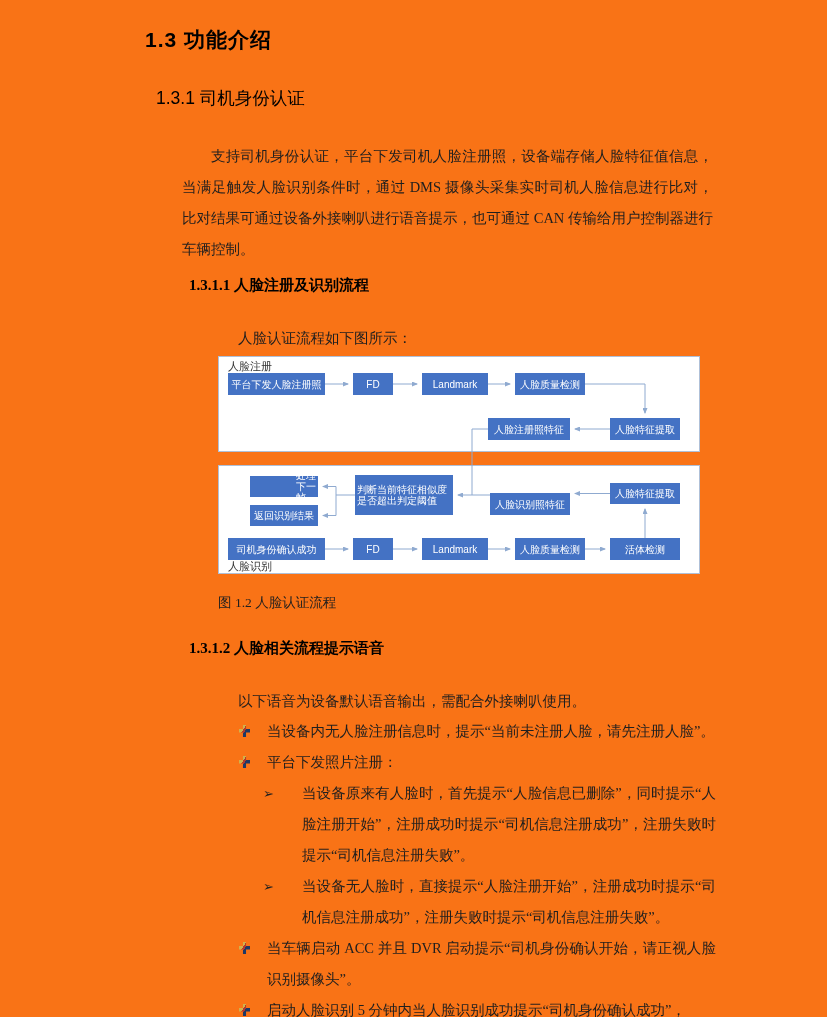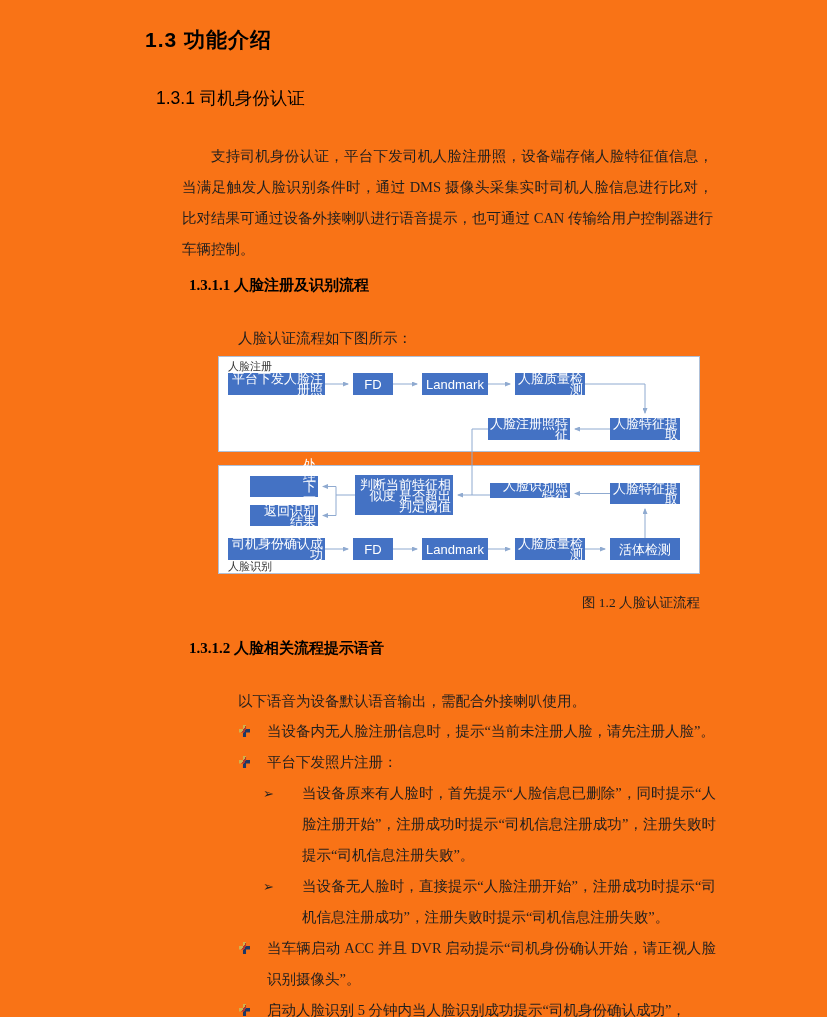--- a/index.html
+++ b/index.html
@@ -15,24 +15,24 @@
         line-height:31px;text-align:justify;text-indent:29px;}
   .lead{position:absolute;left:238px;margin:0;font-size:14.5px;line-height:18px;}
   
   .flow{position:absolute;left:218px;top:356px;width:482px;height:218px;}
   .group{position:absolute;left:0;width:480px;border:1px solid #AFC0D8;background:#fff;}
   .g1{top:0;height:94px;}
   .g2{top:109px;height:107px;}
   .flow svg{position:absolute;left:0;top:0;z-index:2;}
   .gl{position:absolute;z-index:3;font-family:"Liberation Sans",sans-serif;font-size:11px;color:#333;}
   .node{position:absolute;z-index:4;background:#4472C4;color:#fff;
-        font-family:"Liberation Sans",sans-serif;font-size:13px;line-height:11px;
-        display:flex;align-items:center;justify-content:center;text-align:right;padding:0 2px;
+        font-family:"Liberation Sans",sans-serif;font-size:10px;line-height:11px;
+        display:flex;align-items:center;justify-content:center;text-align:left;padding:0 2px;
         box-sizing:border-box;}
-  .caption{position:absolute;left:218px;top:594px;width:482px;text-align:right;
+  .caption{position:absolute;left:218px;top:594px;width:482px;text-align:left;
            font-size:13.5px;margin:0;}
   
   .list{position:absolute;left:238px;top:716px;width:478px;}
   .li{display:flex;line-height:31px;font-size:14.5px;}
   .li .mk1{flex:0 0 29px;position:relative;}
   .bicon{position:absolute;left:1px;top:9px;width:11px;height:12px;display:inline-block;
          clip-path:polygon(36% 0,64% 0,64% 33%,100% 33%,100% 62%,64% 62%,64% 100%,36% 100%,36% 62%,0 62%,0 33%,36% 33%);
          background:linear-gradient(125deg,#D0B14C 0 38%,#B03A2E 38% 52%,#1F3864 52%);}
   .li.l2{margin-left:25px;}
   .li .mk2{flex:0 0 39px;font-size:13px;color:#1f1f1f;}
@@ -86,21 +86,21 @@
     <div class="node" style="left:10px;top:17px;width:97px;height:22px;">平台下发人脸注册照</div>
     <div class="node" style="left:135px;top:17px;width:40px;height:22px;">FD</div>
     <div class="node" style="left:204px;top:17px;width:66px;height:22px;">Landmark</div>
     <div class="node" style="left:297px;top:17px;width:70px;height:22px;">人脸质量检测</div>
     <div class="node" style="left:270px;top:62px;width:82px;height:22px;">人脸注册照特征</div>
     <div class="node" style="left:392px;top:62px;width:70px;height:22px;">人脸特征提取</div>
 
     <div class="node" style="left:32px;top:120px;width:68px;height:21px;padding-left:46px;">处理下一帧</div>
     <div class="node" style="left:32px;top:149px;width:68px;height:21px;">返回识别结果</div>
     <div class="node" style="left:137px;top:119px;width:98px;height:40px;">判断当前特征相似度 是否超出判定阈值</div>
-    <div class="node" style="left:272px;top:127px;width:80px;height:15px;">人脸识别照特征</div>
+    <div class="node" style="left:272px;top:137px;width:80px;height:22px;">人脸识别照特征</div>
     <div class="node" style="left:392px;top:127px;width:70px;height:21px;">人脸特征提取</div>
     <div class="node" style="left:10px;top:182px;width:97px;height:22px;">司机身份确认成功</div>
     <div class="node" style="left:135px;top:182px;width:40px;height:22px;">FD</div>
     <div class="node" style="left:204px;top:182px;width:66px;height:22px;">Landmark</div>
     <div class="node" style="left:297px;top:182px;width:70px;height:22px;">人脸质量检测</div>
     <div class="node" style="left:392px;top:182px;width:70px;height:22px;">活体检测</div>
   </div>
 
   <p class="caption">图 1.2 人脸认证流程</p>
 

